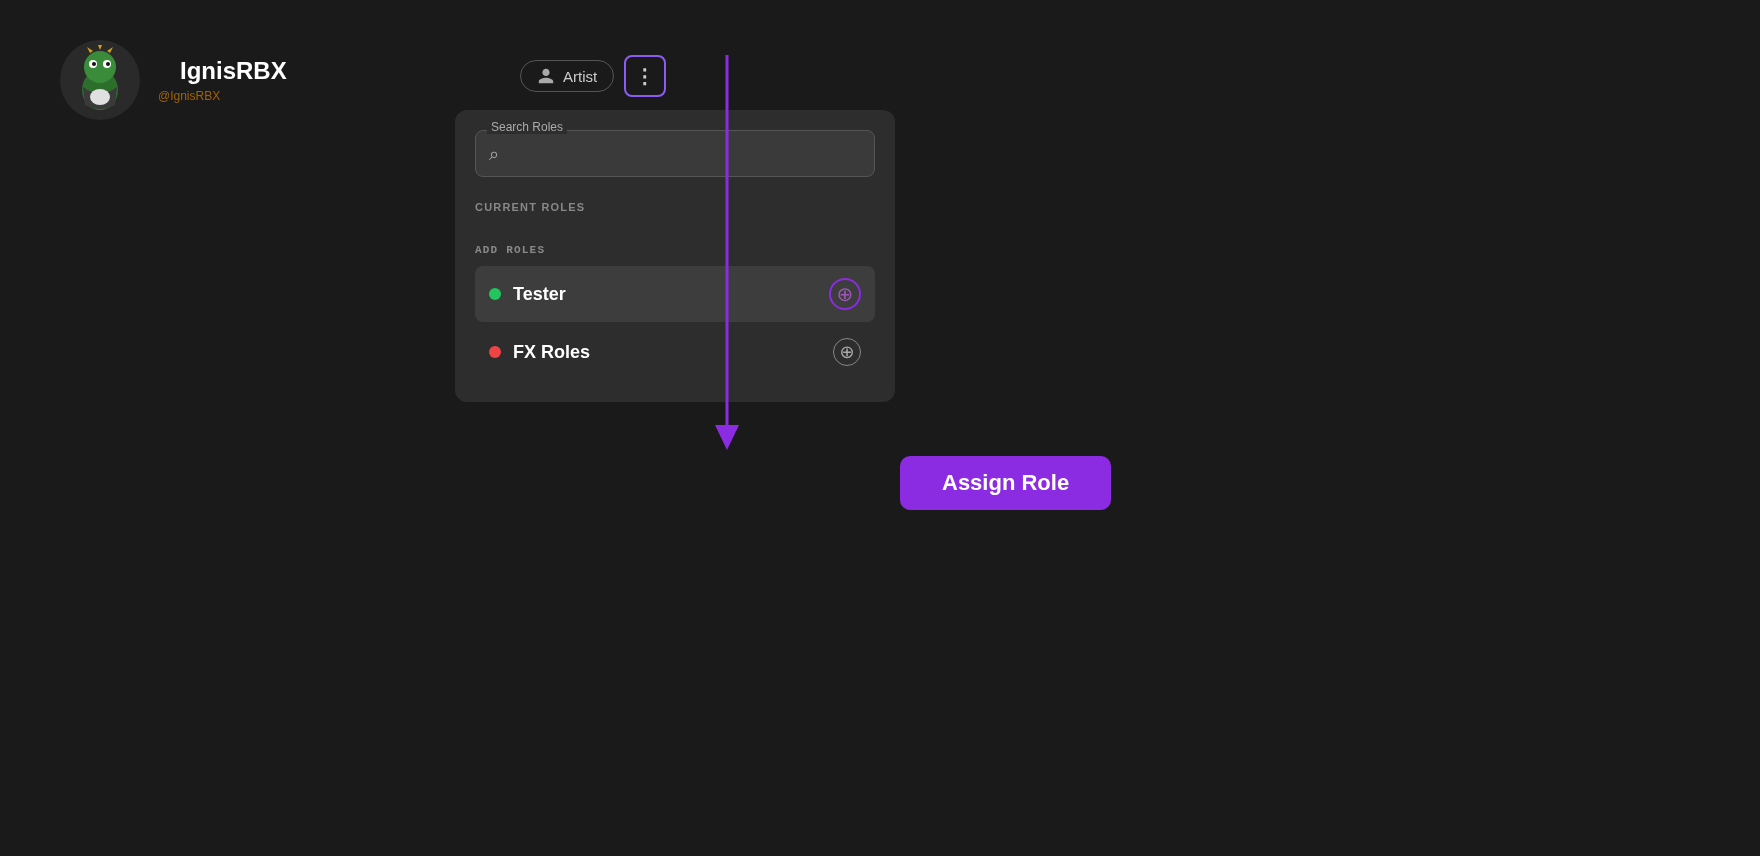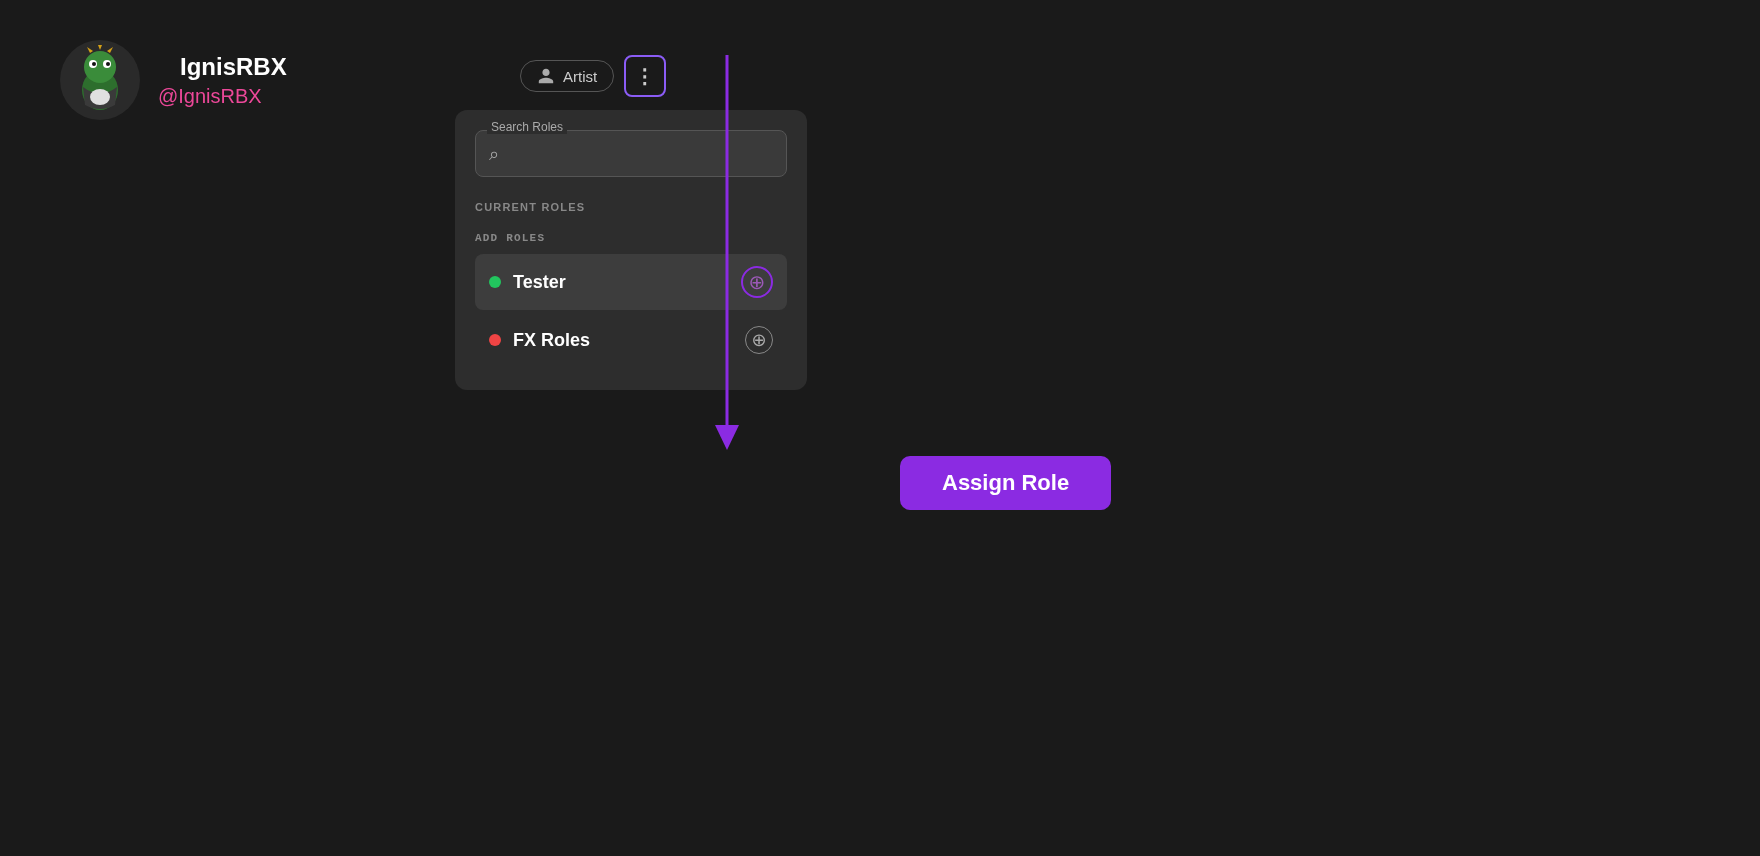--- a/index.html
+++ b/index.html
@@ -48,22 +48,22 @@
     }
 
     .profile-name {
       color: #ffffff;
       font-size: 24px;
       font-weight: 700;
       margin-left: 22px;
     }
 
     .profile-handle {
-      color: #ec4899;
-      font-size: 20px;
+      color: #a16207;
+      font-size: 12px;
     }
 
     
     .member-badge-area {
       position: absolute;
       top: 55px;
       left: 520px;
       display: flex;
       align-items: center;
       gap: 10px;
@@ -102,21 +102,21 @@
       font-size: 20px;
       font-weight: bold;
       letter-spacing: 1px;
     }
 
     
     .dropdown-panel {
       position: absolute;
       top: 110px;
       left: 455px;
-      width: 352px;
+      width: 440px;
       background: #2d2d2d;
       border-radius: 12px;
       padding: 20px;
       display: flex;
       flex-direction: column;
       gap: 0;
     }
 
     
     .search-roles-wrapper {
@@ -156,21 +156,21 @@
       pointer-events: none;
     }
 
     
     .section-label {
       color: #888888;
       font-size: 11px;
       font-weight: 700;
       letter-spacing: 1.2px;
       text-transform: uppercase;
-      margin-bottom: 10px;
+      margin-bottom: 22px;
       margin-top: 6px;
     }
 
     .section-label-add {
       color: #888888;
       font-size: 11px;
       font-weight: 700;
       letter-spacing: 1.2px;
       text-transform: uppercase;
       margin-bottom: 10px;

